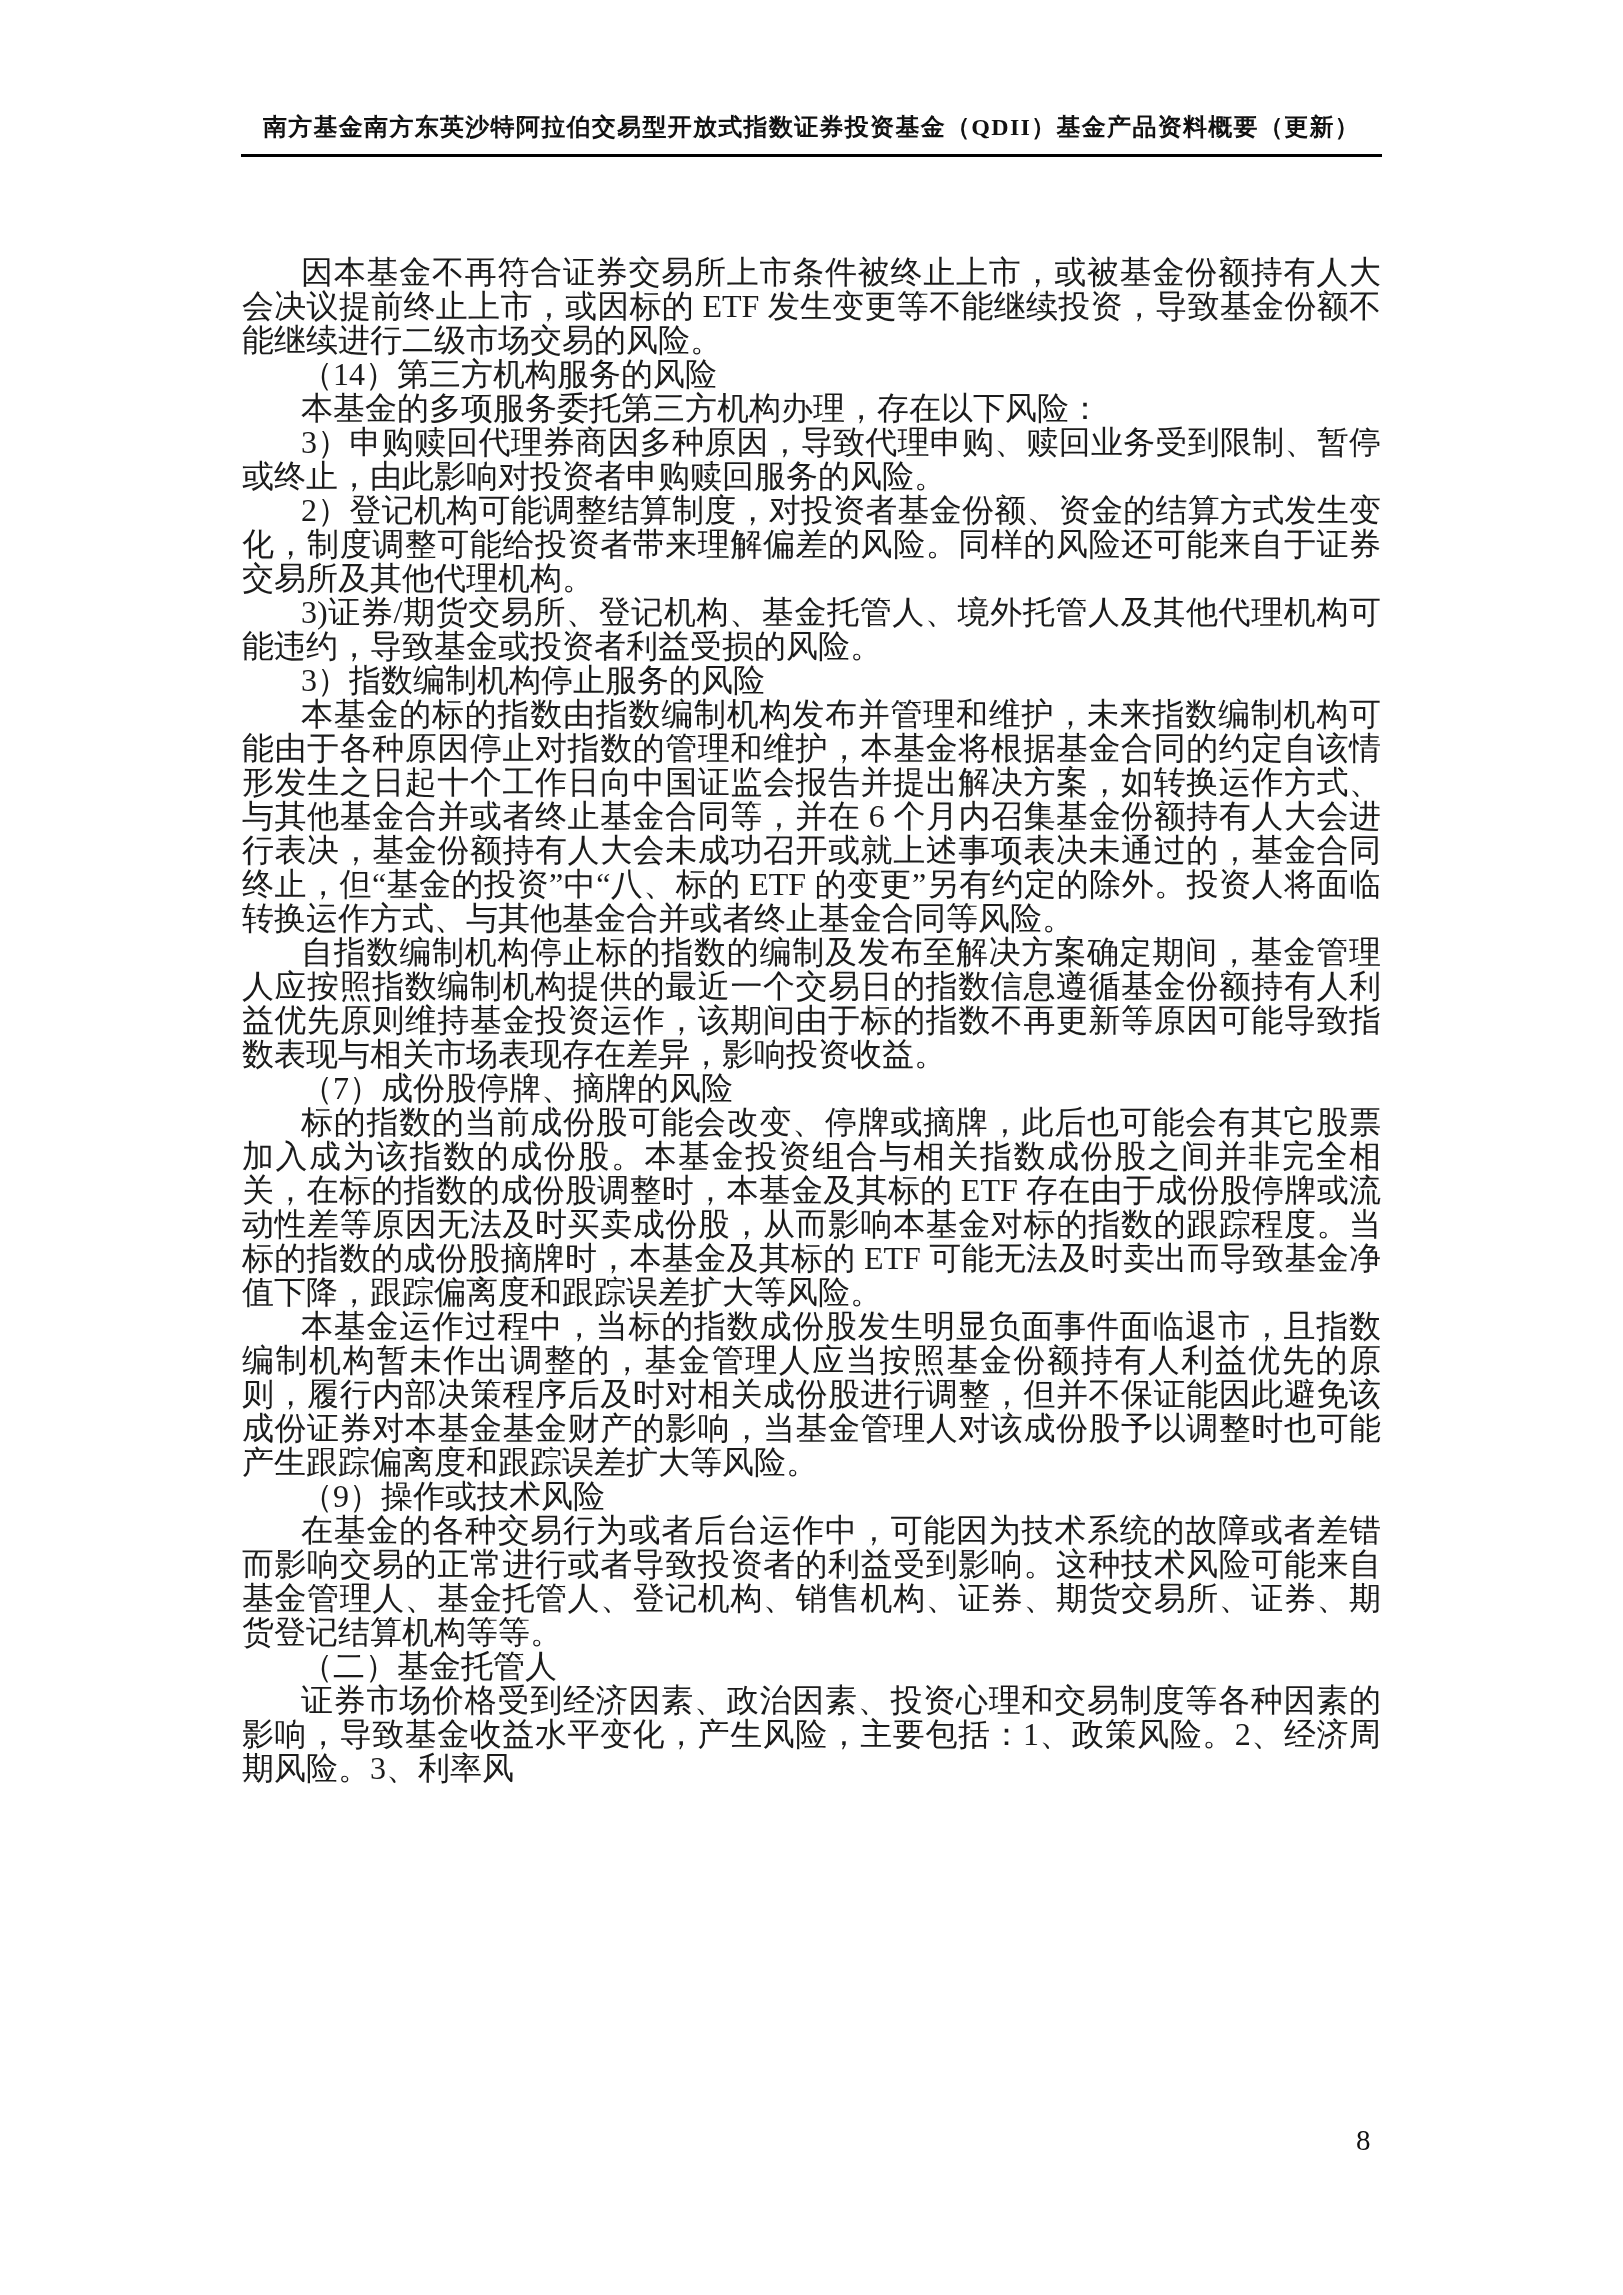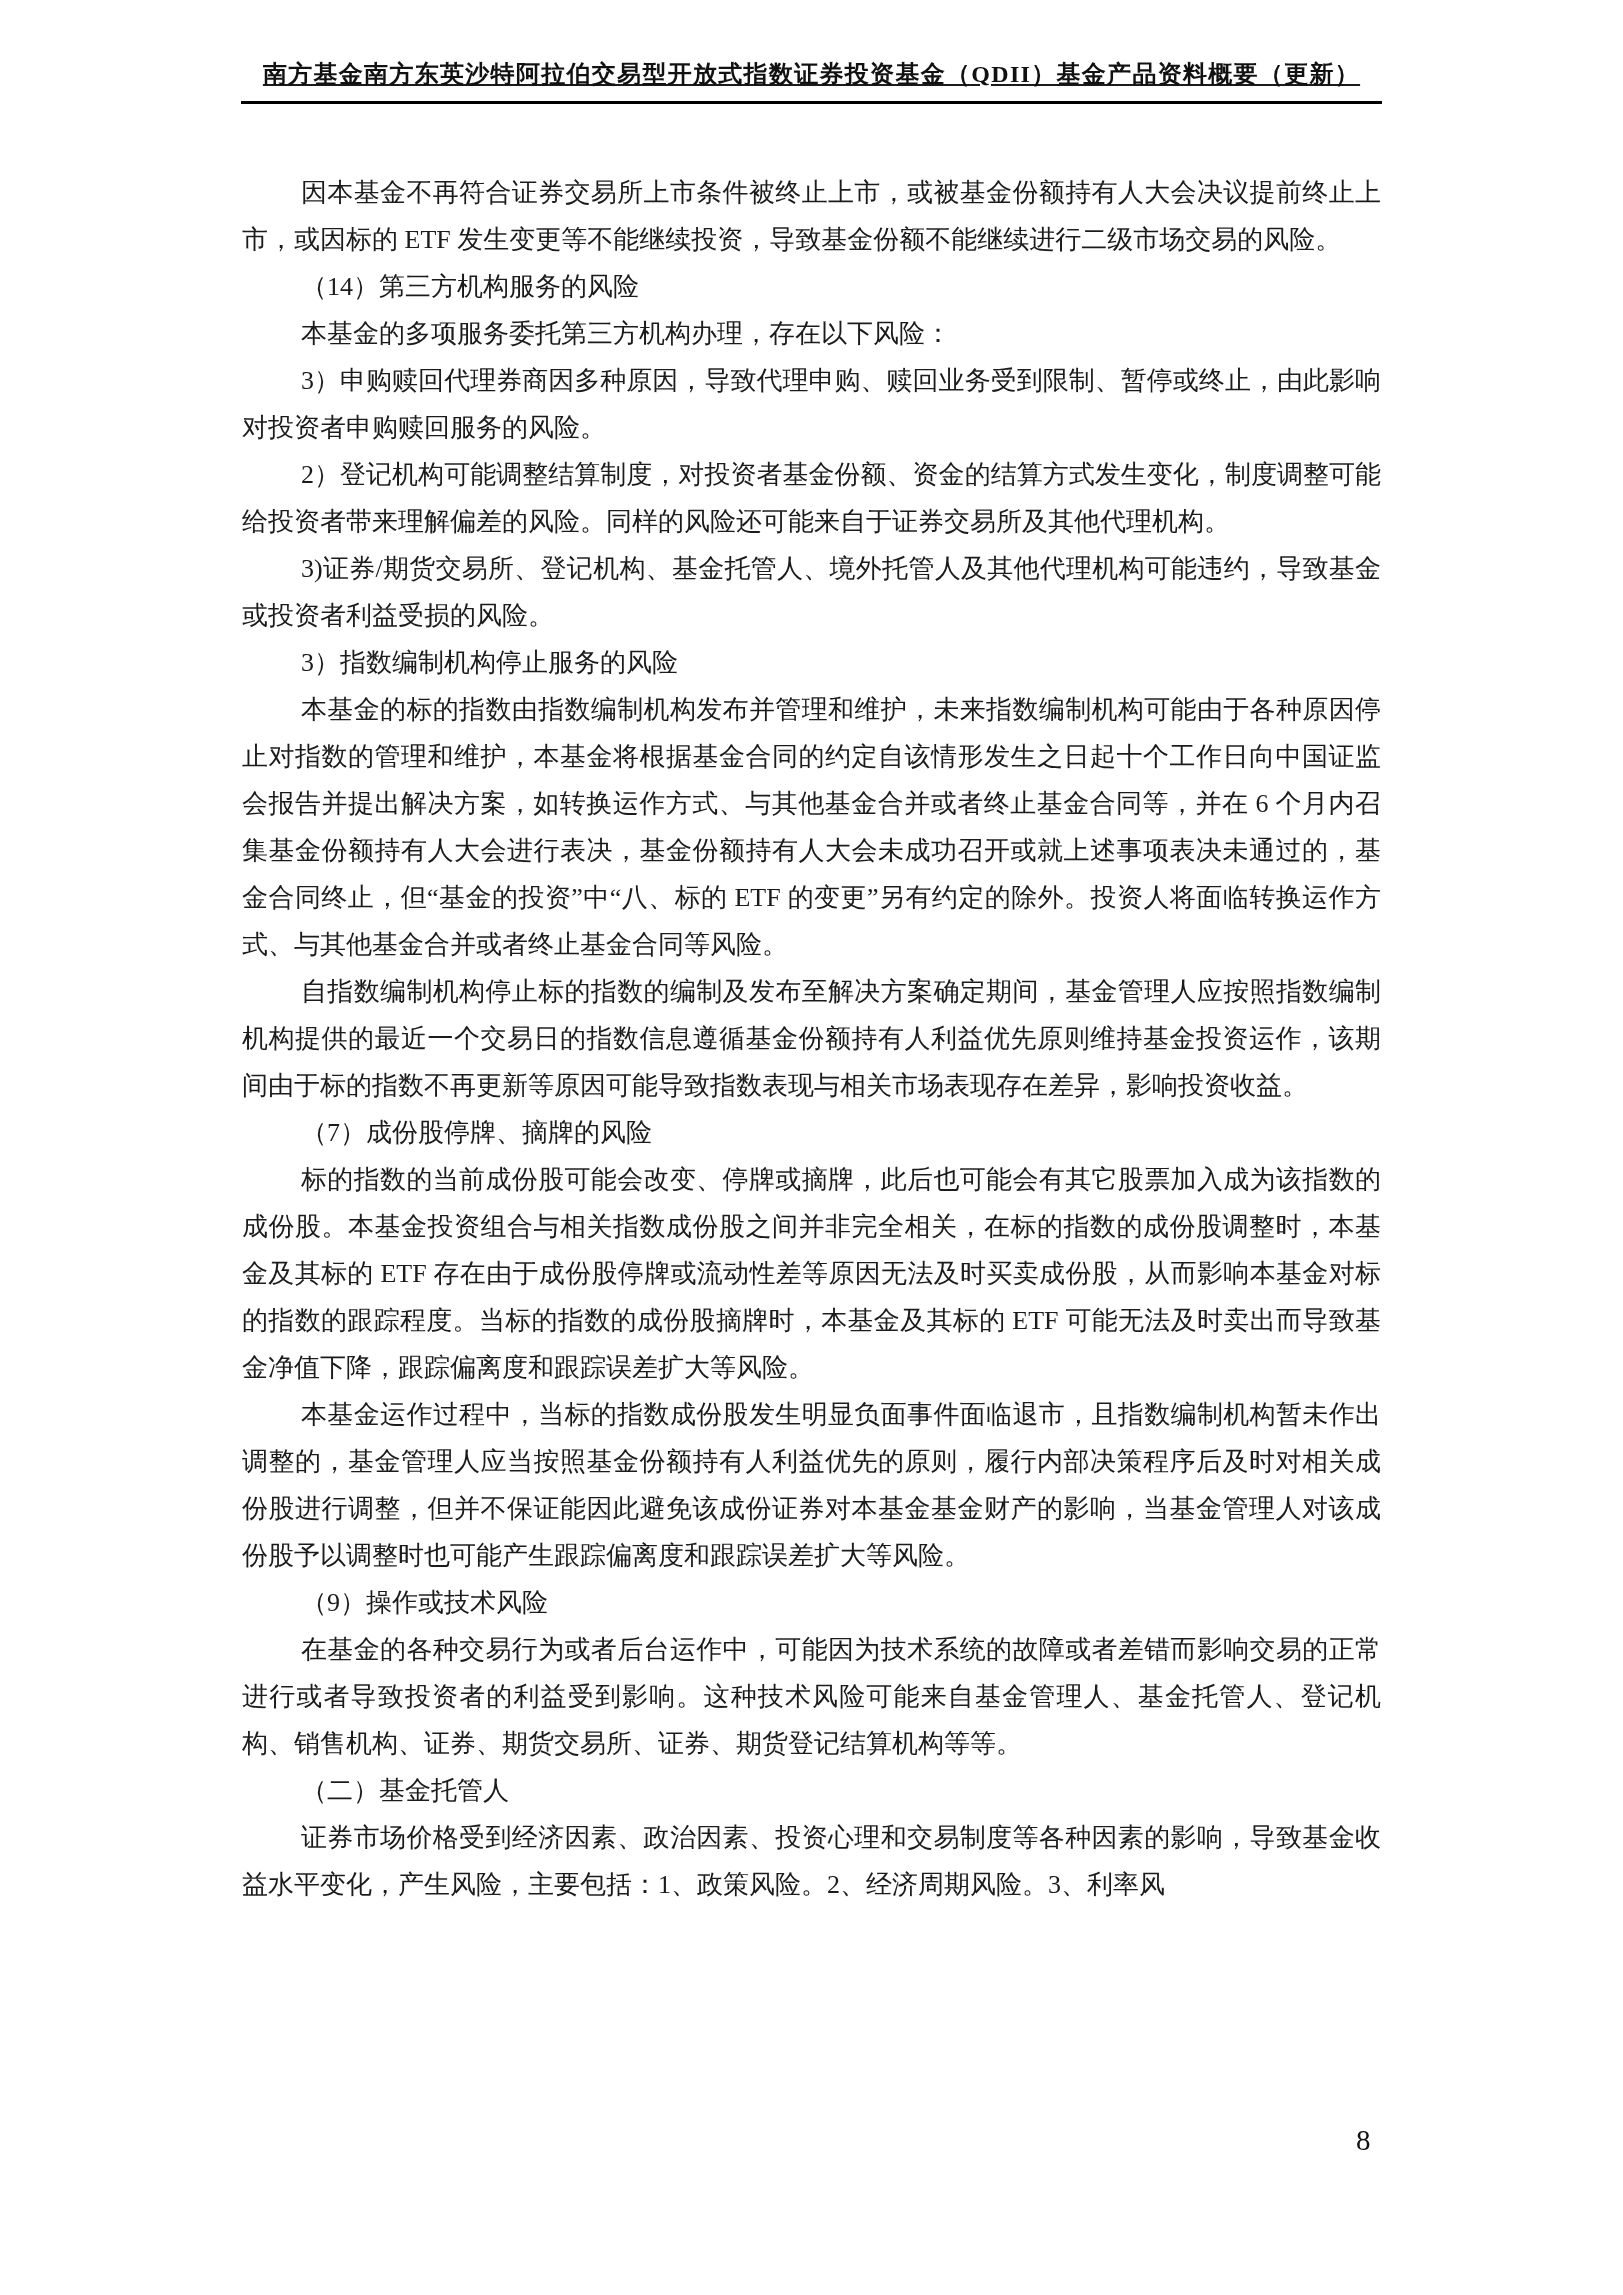--- a/index.html
+++ b/index.html
@@ -10,42 +10,41 @@
   .page {
     position: relative;
     width: 1623px;
     height: 2295px;
     background: #ffffff;
     color: #1b1b1b;
     font-family: "Liberation Serif", "DejaVu Serif", serif;
     overflow: hidden;
   }
   .page-header {
-    padding-top: 58px;
-    text-decoration: underline;
+    padding-top: 111px;
   }
   .header-title {
     text-align: center;
     font-size: 24px;
     font-weight: bold;
     letter-spacing: 1.3px;
     white-space: nowrap;
     color: #111111;
   }
   .header-rule {
     width: 1141px;
     height: 3.9px;
     background: #000000;
     margin: 10.5px auto 0 auto;
   }
   .content {
     width: 1139px;
-    margin: 65px auto 0 auto;
-    font-size: 26px;
-    line-height: 47px;
+    margin: 98px auto 0 auto;
+    font-size: 32px;
+    line-height: 34px;
     text-align: justify;
     text-justify: inter-character;
     color: #1b1b1b;
   }
   .content p {
     margin: 0;
     padding: 0;
     text-indent: 59px;
   }
   .page-number {

